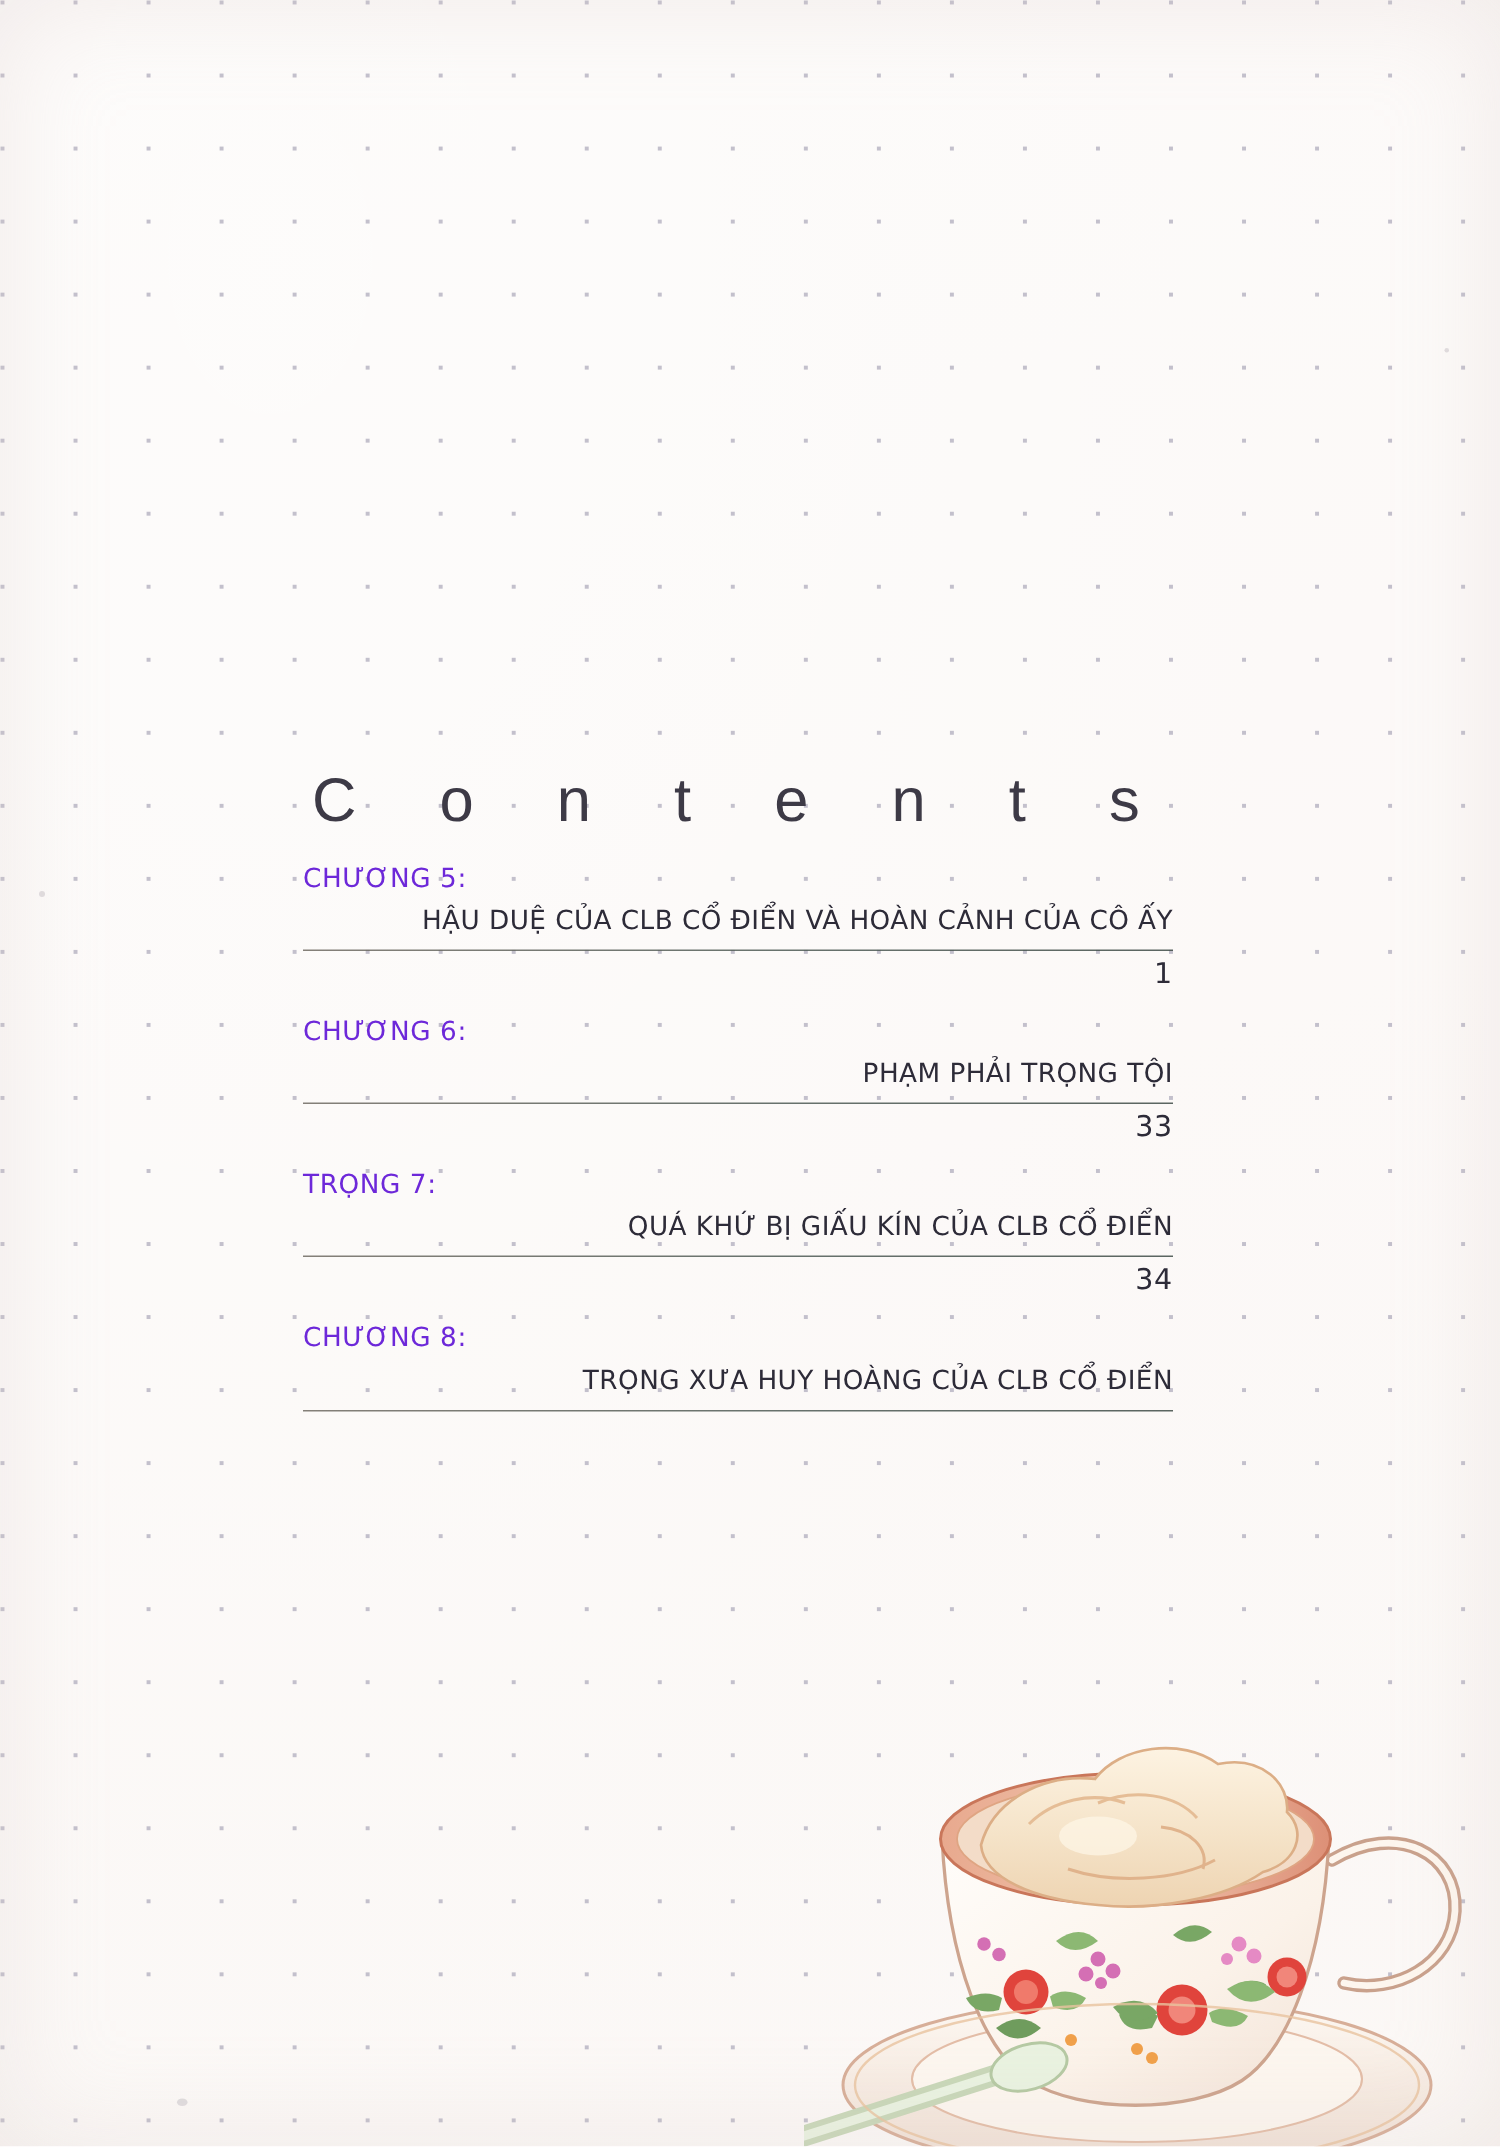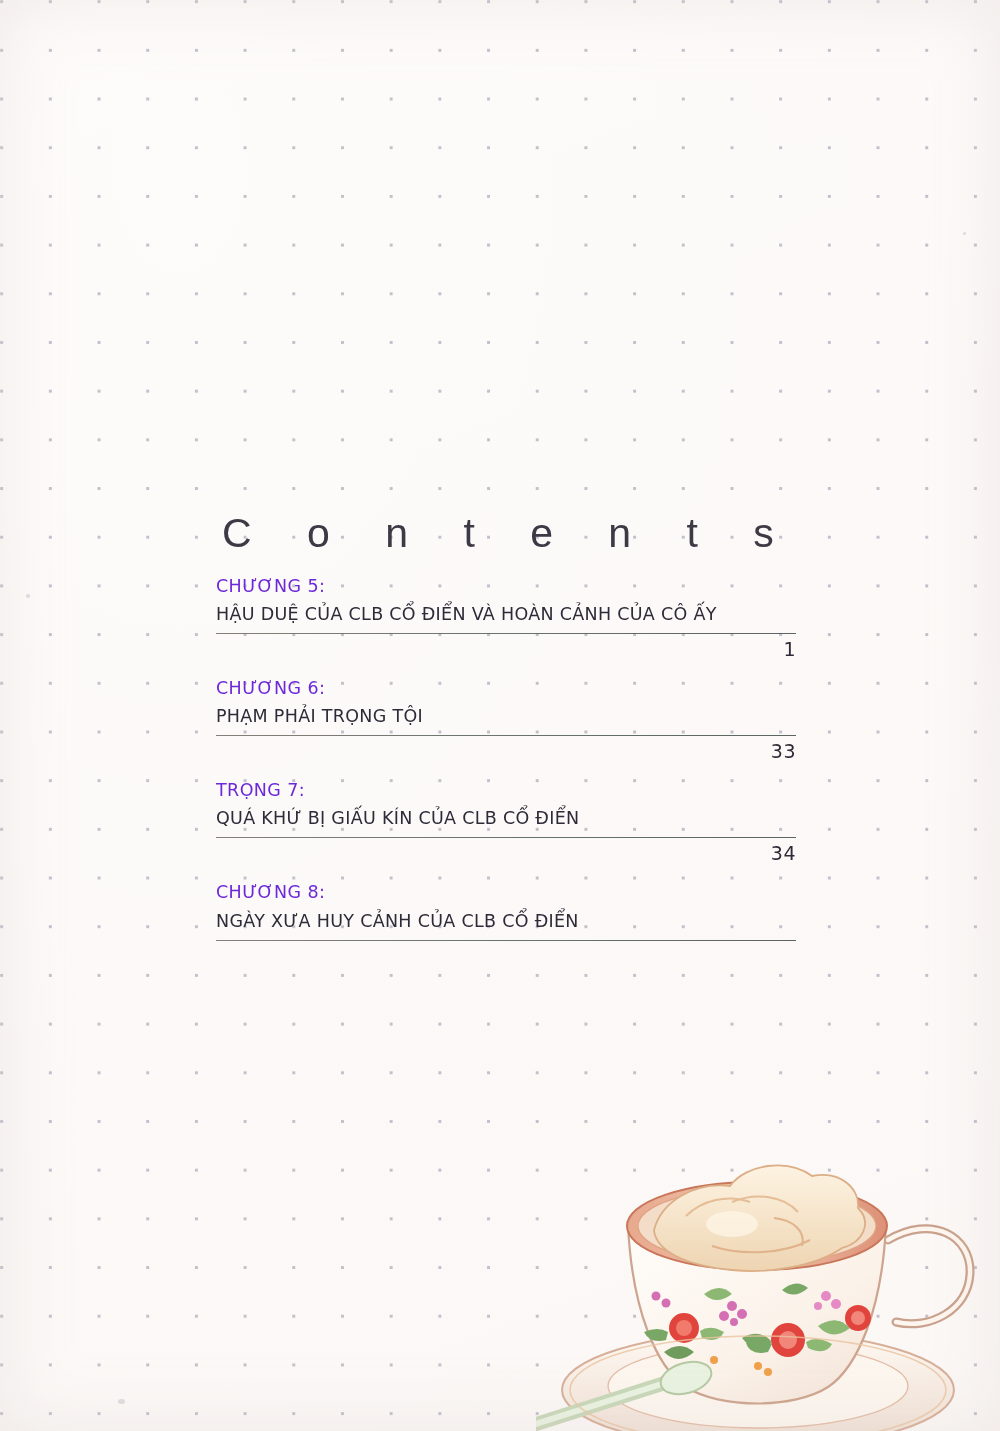--- a/index.html
+++ b/index.html
@@ -44,21 +44,21 @@
   .speck {
     position: absolute;
     background: #c9c3c9;
     border-radius: 50%;
     opacity: .55;
   }
 
   
   .contents-wrap {
     position: absolute;
-    left: 216px;
+    left: 202px;
     top: 510px;
     width: 580px;
   }
   .contents-title {
     font-family: "Liberation Sans", sans-serif;
     font-size: 41px;
     letter-spacing: 22px;
     color: #3d3a46;
     font-weight: 400;
     margin: 0 0 16px 6px;
@@ -74,20 +74,21 @@
     color: #6d28d9;
     line-height: 1.55;
   }
   .toc-subject {
     font-family: "DejaVu Sans", sans-serif;
     font-size: 17.5px;
     letter-spacing: 0.3px;
     color: #2d2b38;
     line-height: 1.6;
     padding-bottom: 5px;
+    text-align: right;
   }
   .toc-rule {
     height: 1px;
     background: linear-gradient(90deg, #6f6a62 0%, #4d5a54 55%, #3e4b46 100%);
     opacity: .85;
     width: 100%;
   }
   .toc-page {
     text-align: right;
     font-family: "DejaVu Sans", sans-serif;
@@ -139,21 +140,21 @@
 
     <div class="toc-entry">
       <div class="toc-chapter">TRỌNG 7:</div>
       <div class="toc-subject">QUÁ KHỨ BỊ GIẤU KÍN CỦA CLB CỔ ĐIỂN</div>
       <div class="toc-rule"></div>
       <div class="toc-page">34</div>
     </div>
 
     <div class="toc-entry">
       <div class="toc-chapter">CHƯƠNG 8:</div>
-      <div class="toc-subject">NGÀY XƯA HUY CẢNH CỦA CLB CỔ ĐIỂN</div>
+      <div class="toc-subject">TRỌNG XƯA HUY HOÀNG CỦA CLB CỔ ĐIỂN</div>
       <div class="toc-rule"></div>
     </div>
 
   </div>
 
   <div class="illustration">
     <svg viewBox="0 0 470 345" width="470" height="345" xmlns="http://www.w3.org/2000/svg">
       <defs>
         <linearGradient id="creamG" x1="0" y1="0" x2="0" y2="1">
           <stop offset="0%" stop-color="#fdf3e2"></stop>

